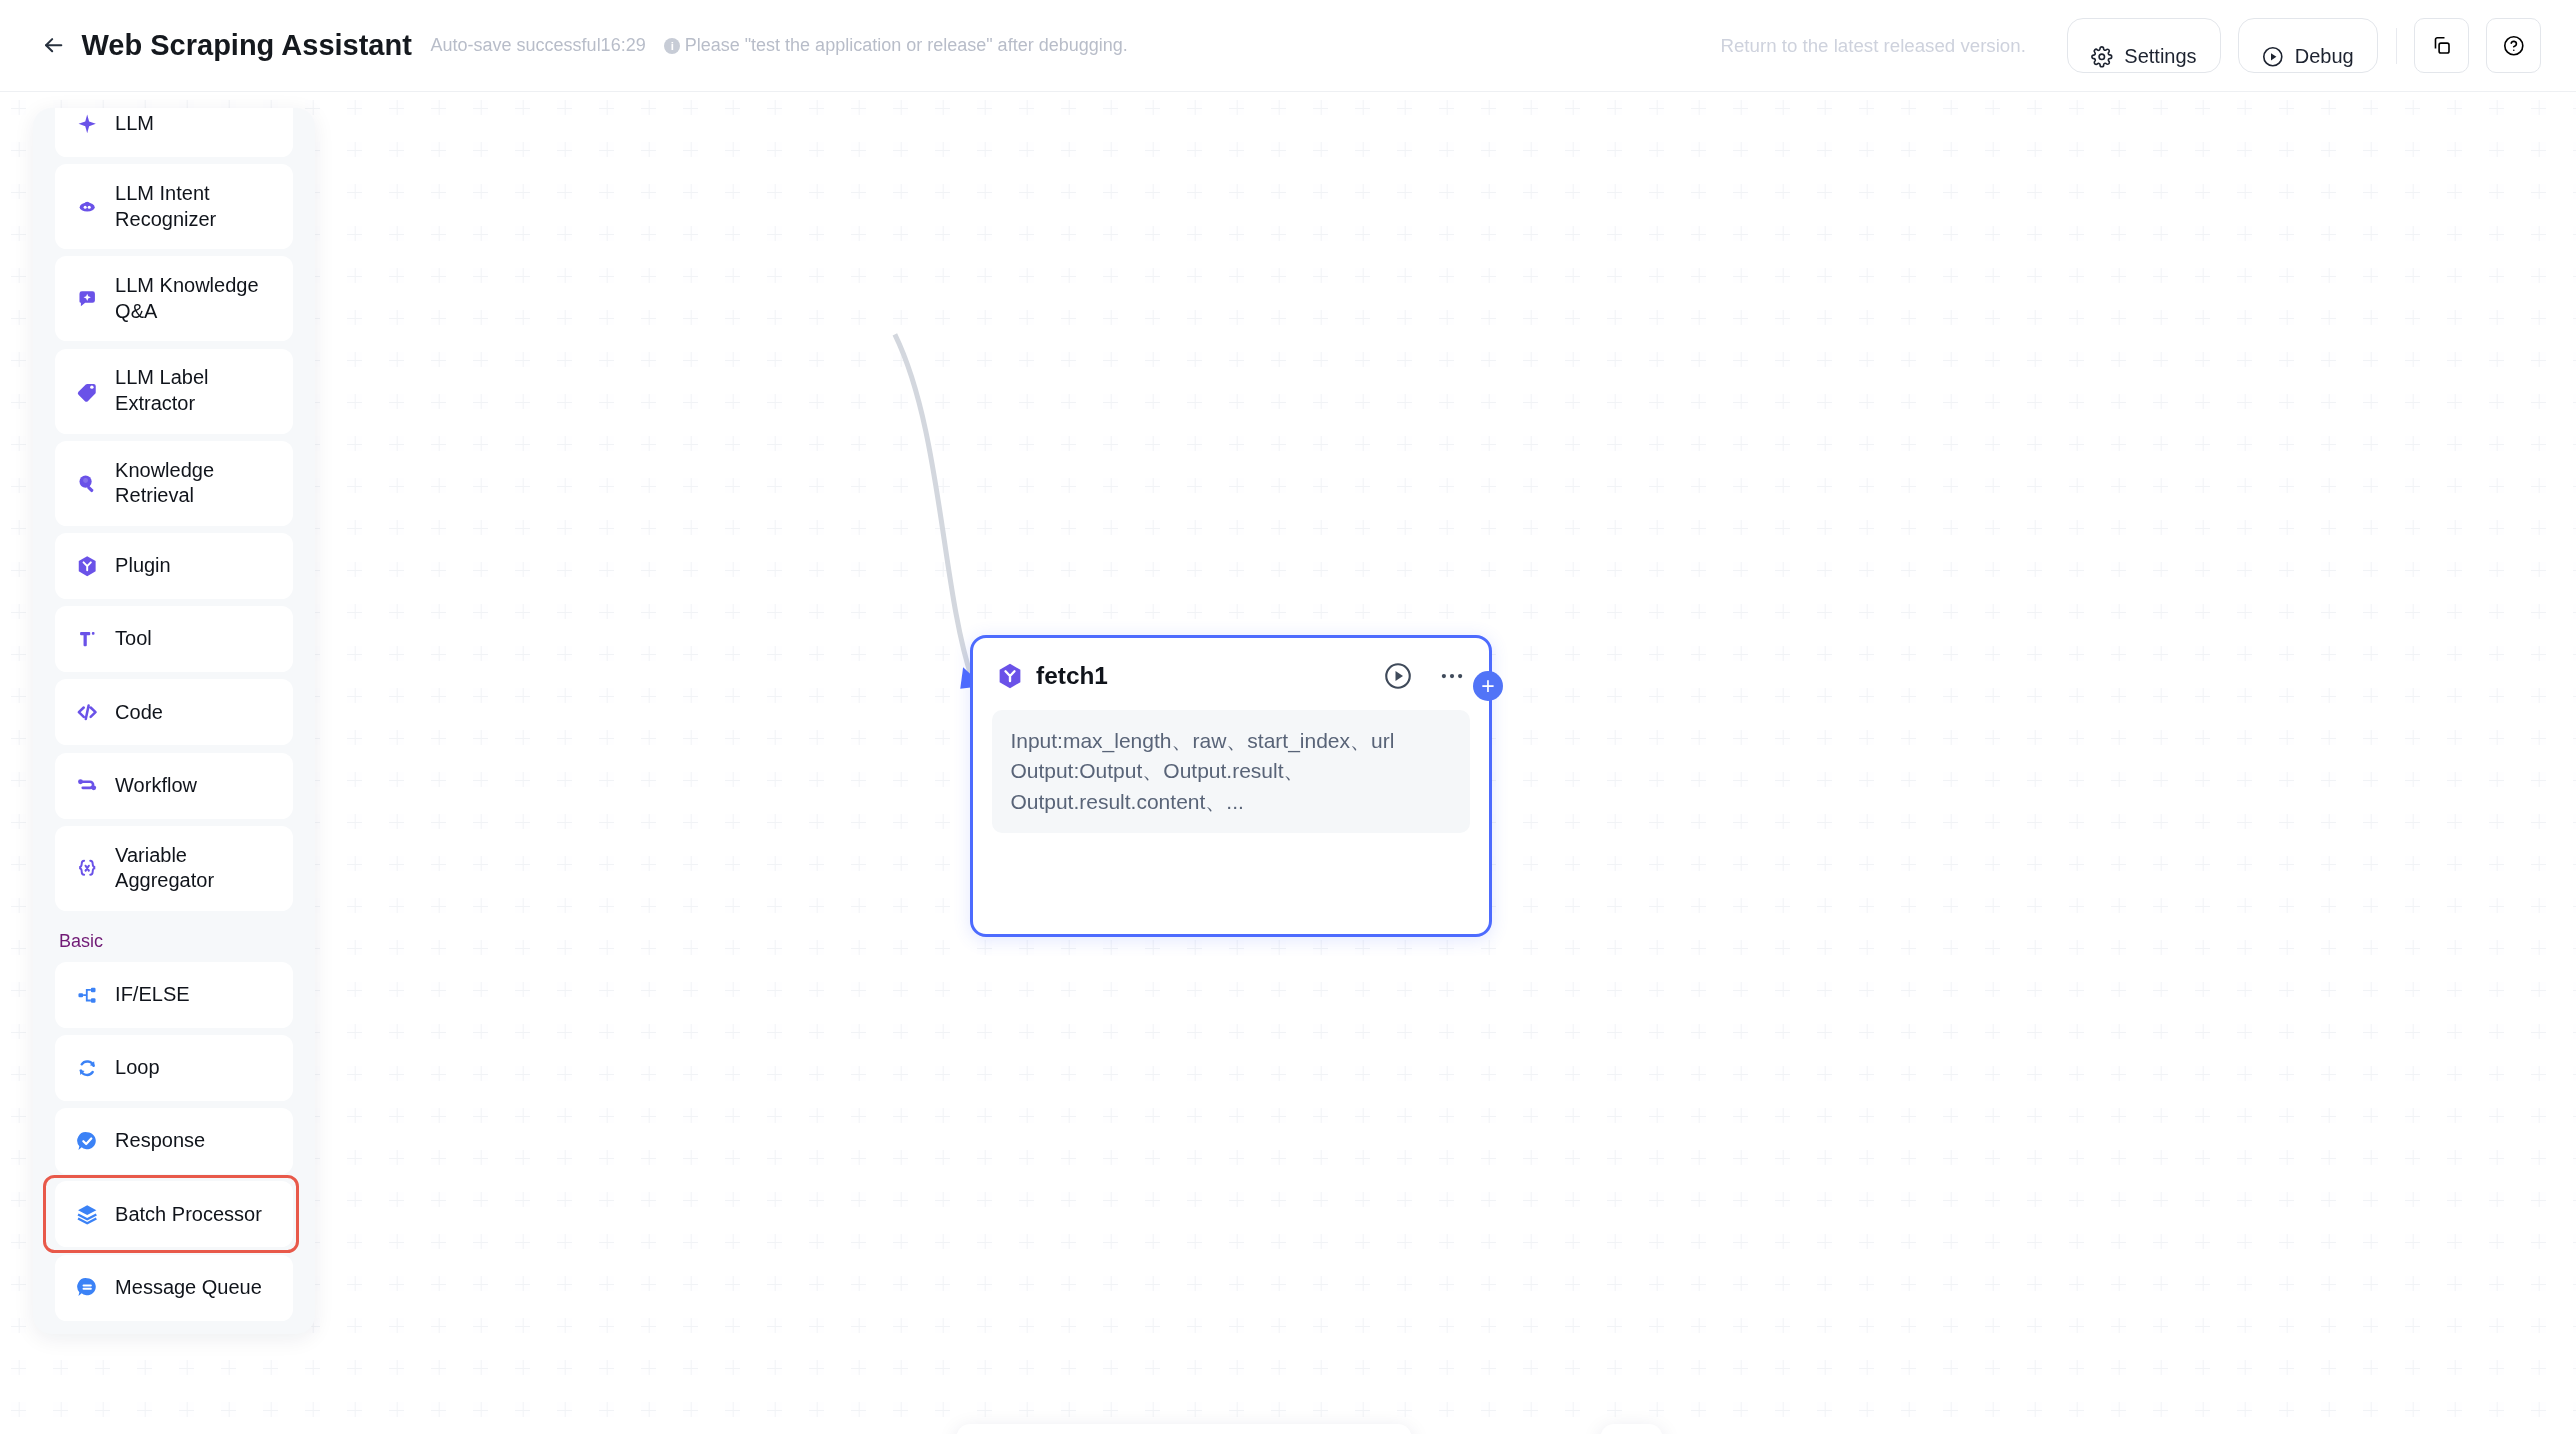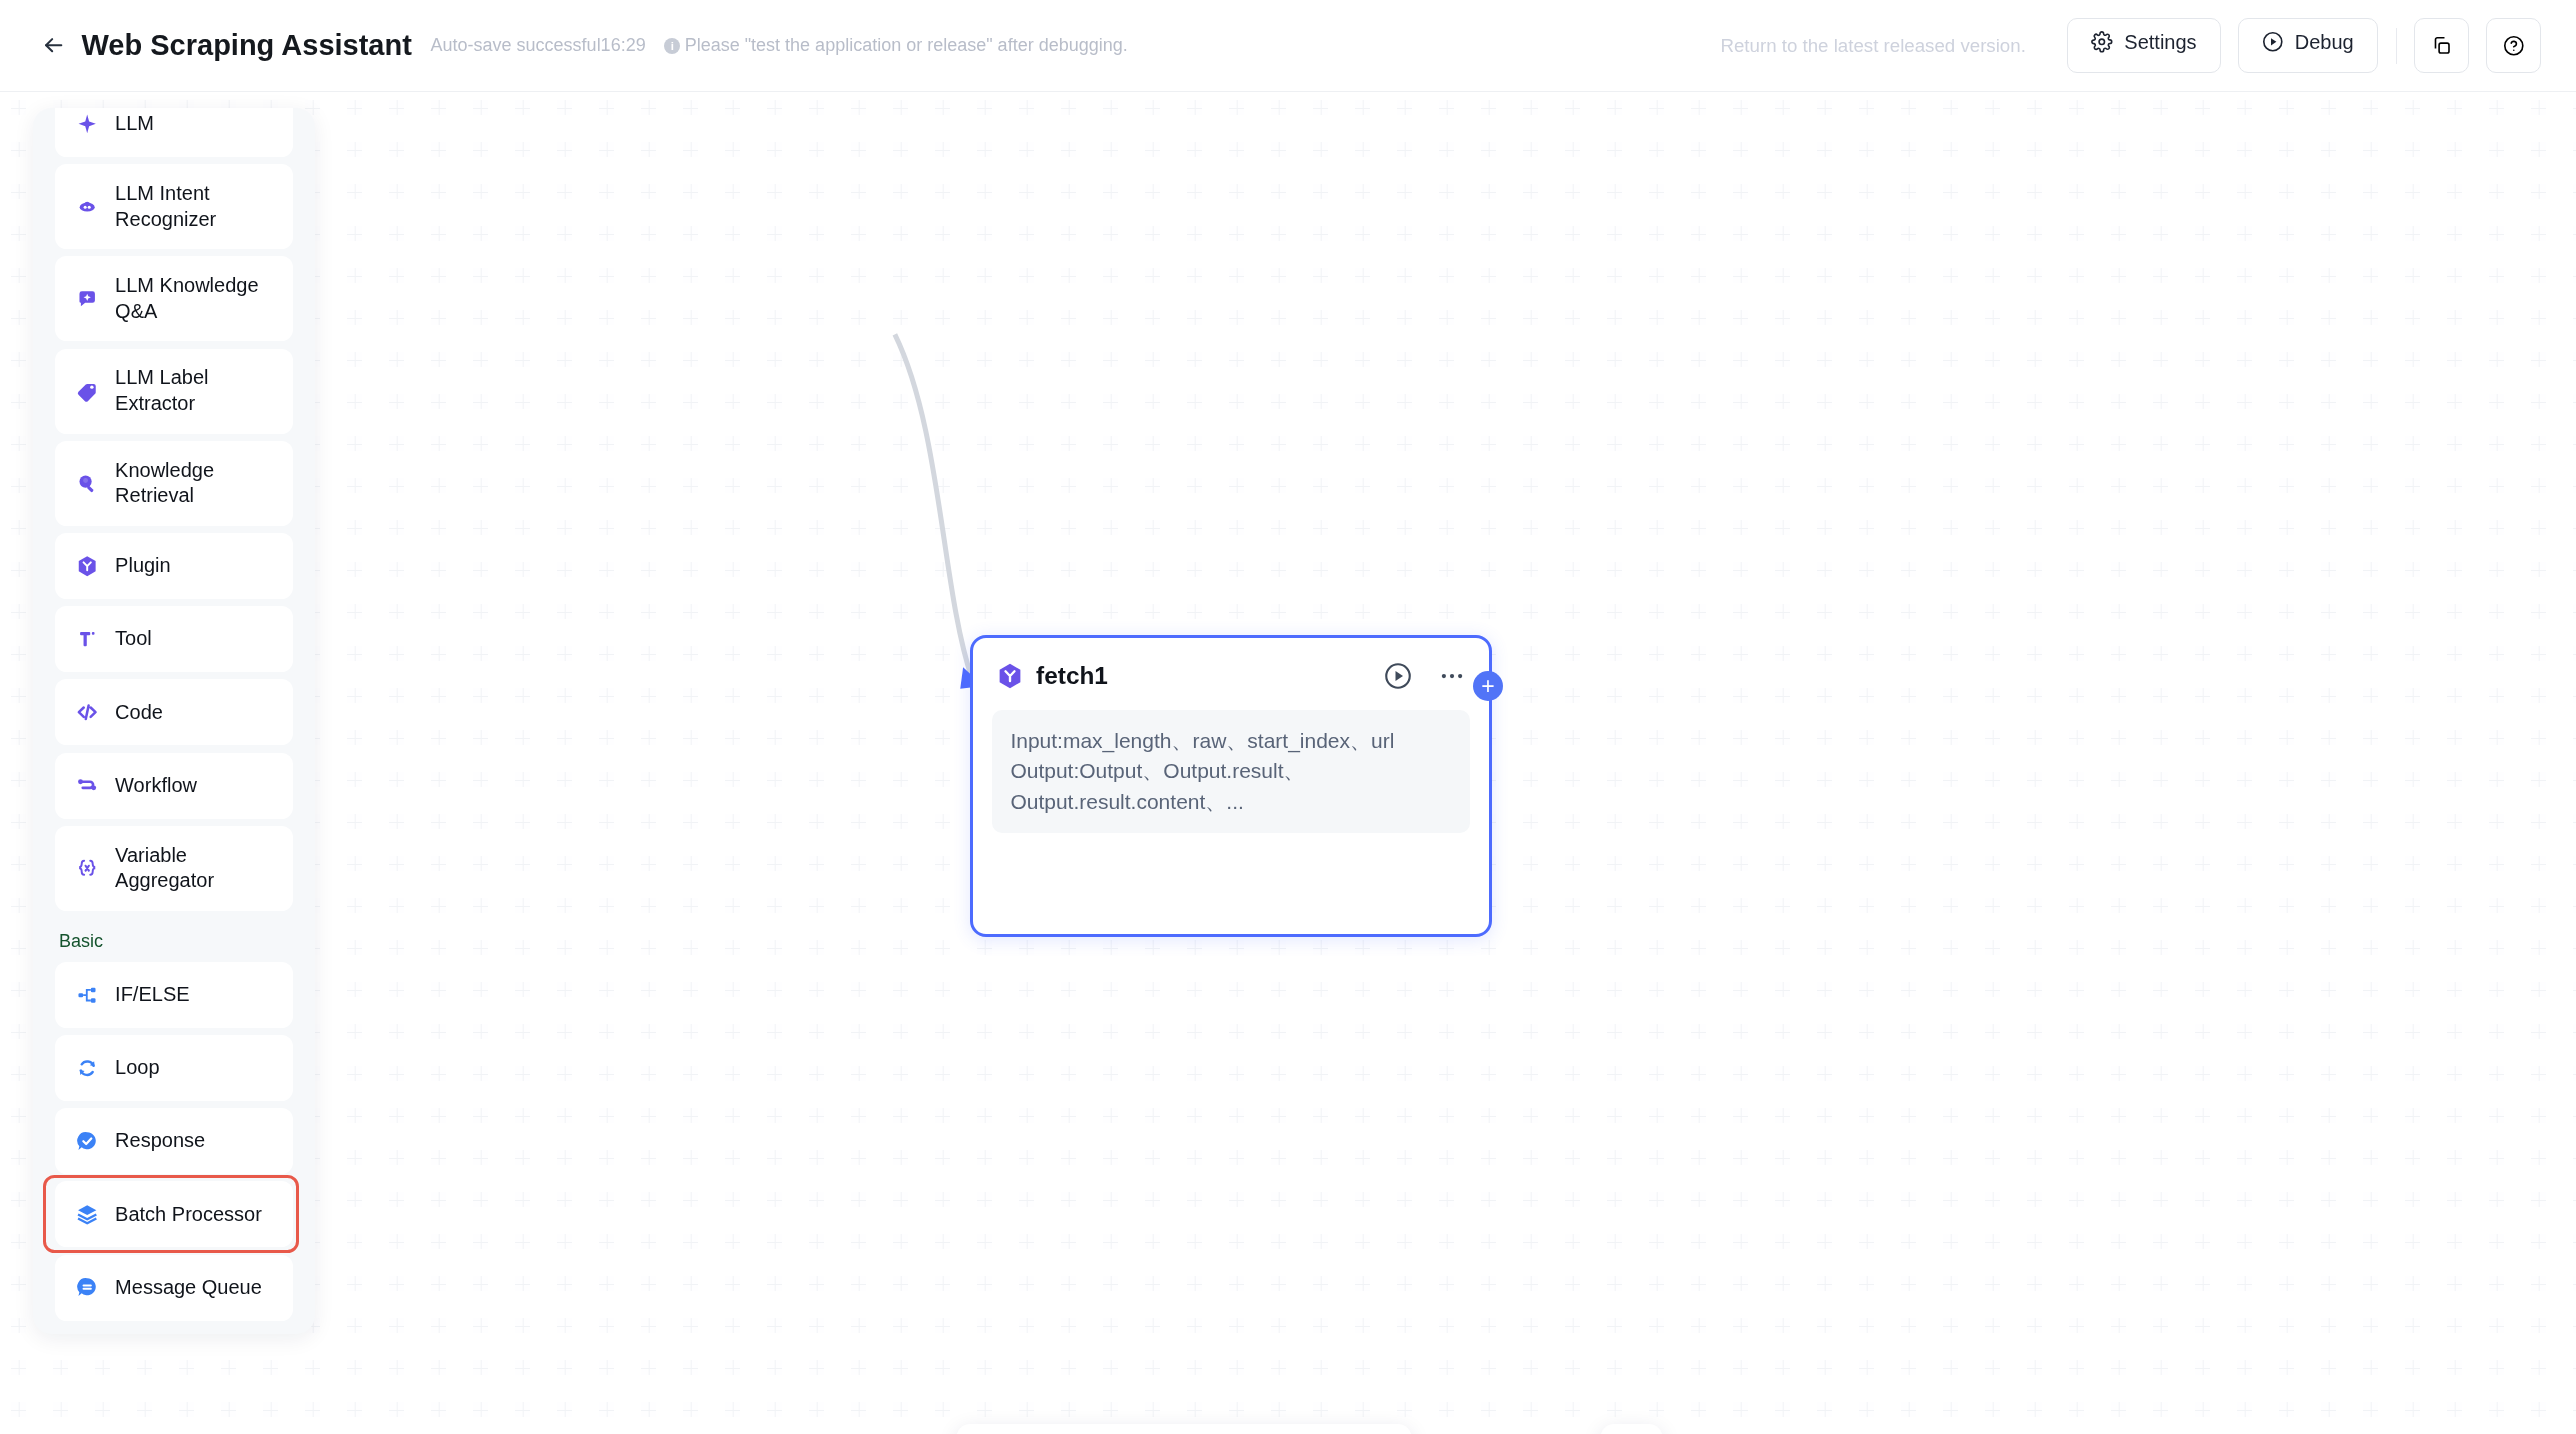--- a/index.html
+++ b/index.html
@@ -41,23 +41,23 @@
     background: #c7ccd6; color: #fff; font-size: 11.5px;
     display: inline-flex; align-items: center; justify-content: center;
     margin-right: 4.3px; font-weight: bold; flex: 0 0 auto;
   }
   .header-spacer { flex: 1 1 auto; }
   .return-link {
     font-size: 18.7px; color: #ced2dd; white-space: nowrap; margin-right: 24.4px;
     cursor: pointer;
   }
   .hdr-btn {
-    height: 55px; border: 0.7px solid #e3e6eb; border-radius: 10px;
-    background: #fff; display: flex; align-items: flex-start; justify-content: center;
-    gap: 11.5px; padding: 12px 23px; font-size: 20px; color: #1d2330;
+    height: 55px; border: 0.7px solid #e3e6eb; border-radius: 16px;
+    background: #fff; display: flex; align-items: flex-end; justify-content: center;
+    gap: 11.5px; padding: 4px 23px; font-size: 20px; color: #1d2330;
     cursor: pointer; white-space: nowrap; margin-left: 17px;
   }
   .hdr-icon-btn {
     width: 55px; height: 55px; border: 0.7px solid #e3e6eb; border-radius: 10px;
     background: #fff; display: flex; align-items: center; justify-content: center;
     cursor: pointer; margin-left: 17px;
   }
   .hdr-divider { width: 0.7px; height: 36px; background: #e8eaef; margin-left: 18.7px; }
 
   
@@ -106,21 +106,21 @@
   }
   .node-item.tall { height: 85px; }
   .node-item .ni-icon {
     width: 32px; flex: 0 0 32px; display: flex; align-items: center;
     justify-content: center; margin-right: 11.5px;
   }
   .node-item .ni-label {
     font-size: 20px; color: #10141b; line-height: 1.28;
   }
   .section-head {
-    font-size: 18px; color: #14532d; padding: 13px 5.8px 10px 4.3px;
+    font-size: 18px; color: #701a75; padding: 13px 5.8px 10px 4.3px;
   }
   .highlight-box {
     position: absolute; left: 10px; width: 256px; height: 78px;
     border: 3.6px solid #e8594a; border-radius: 11.5px;
     pointer-events: none; z-index: 30;
   }
 
   
   .flow-node {
     position: absolute; background: #ffffff;

